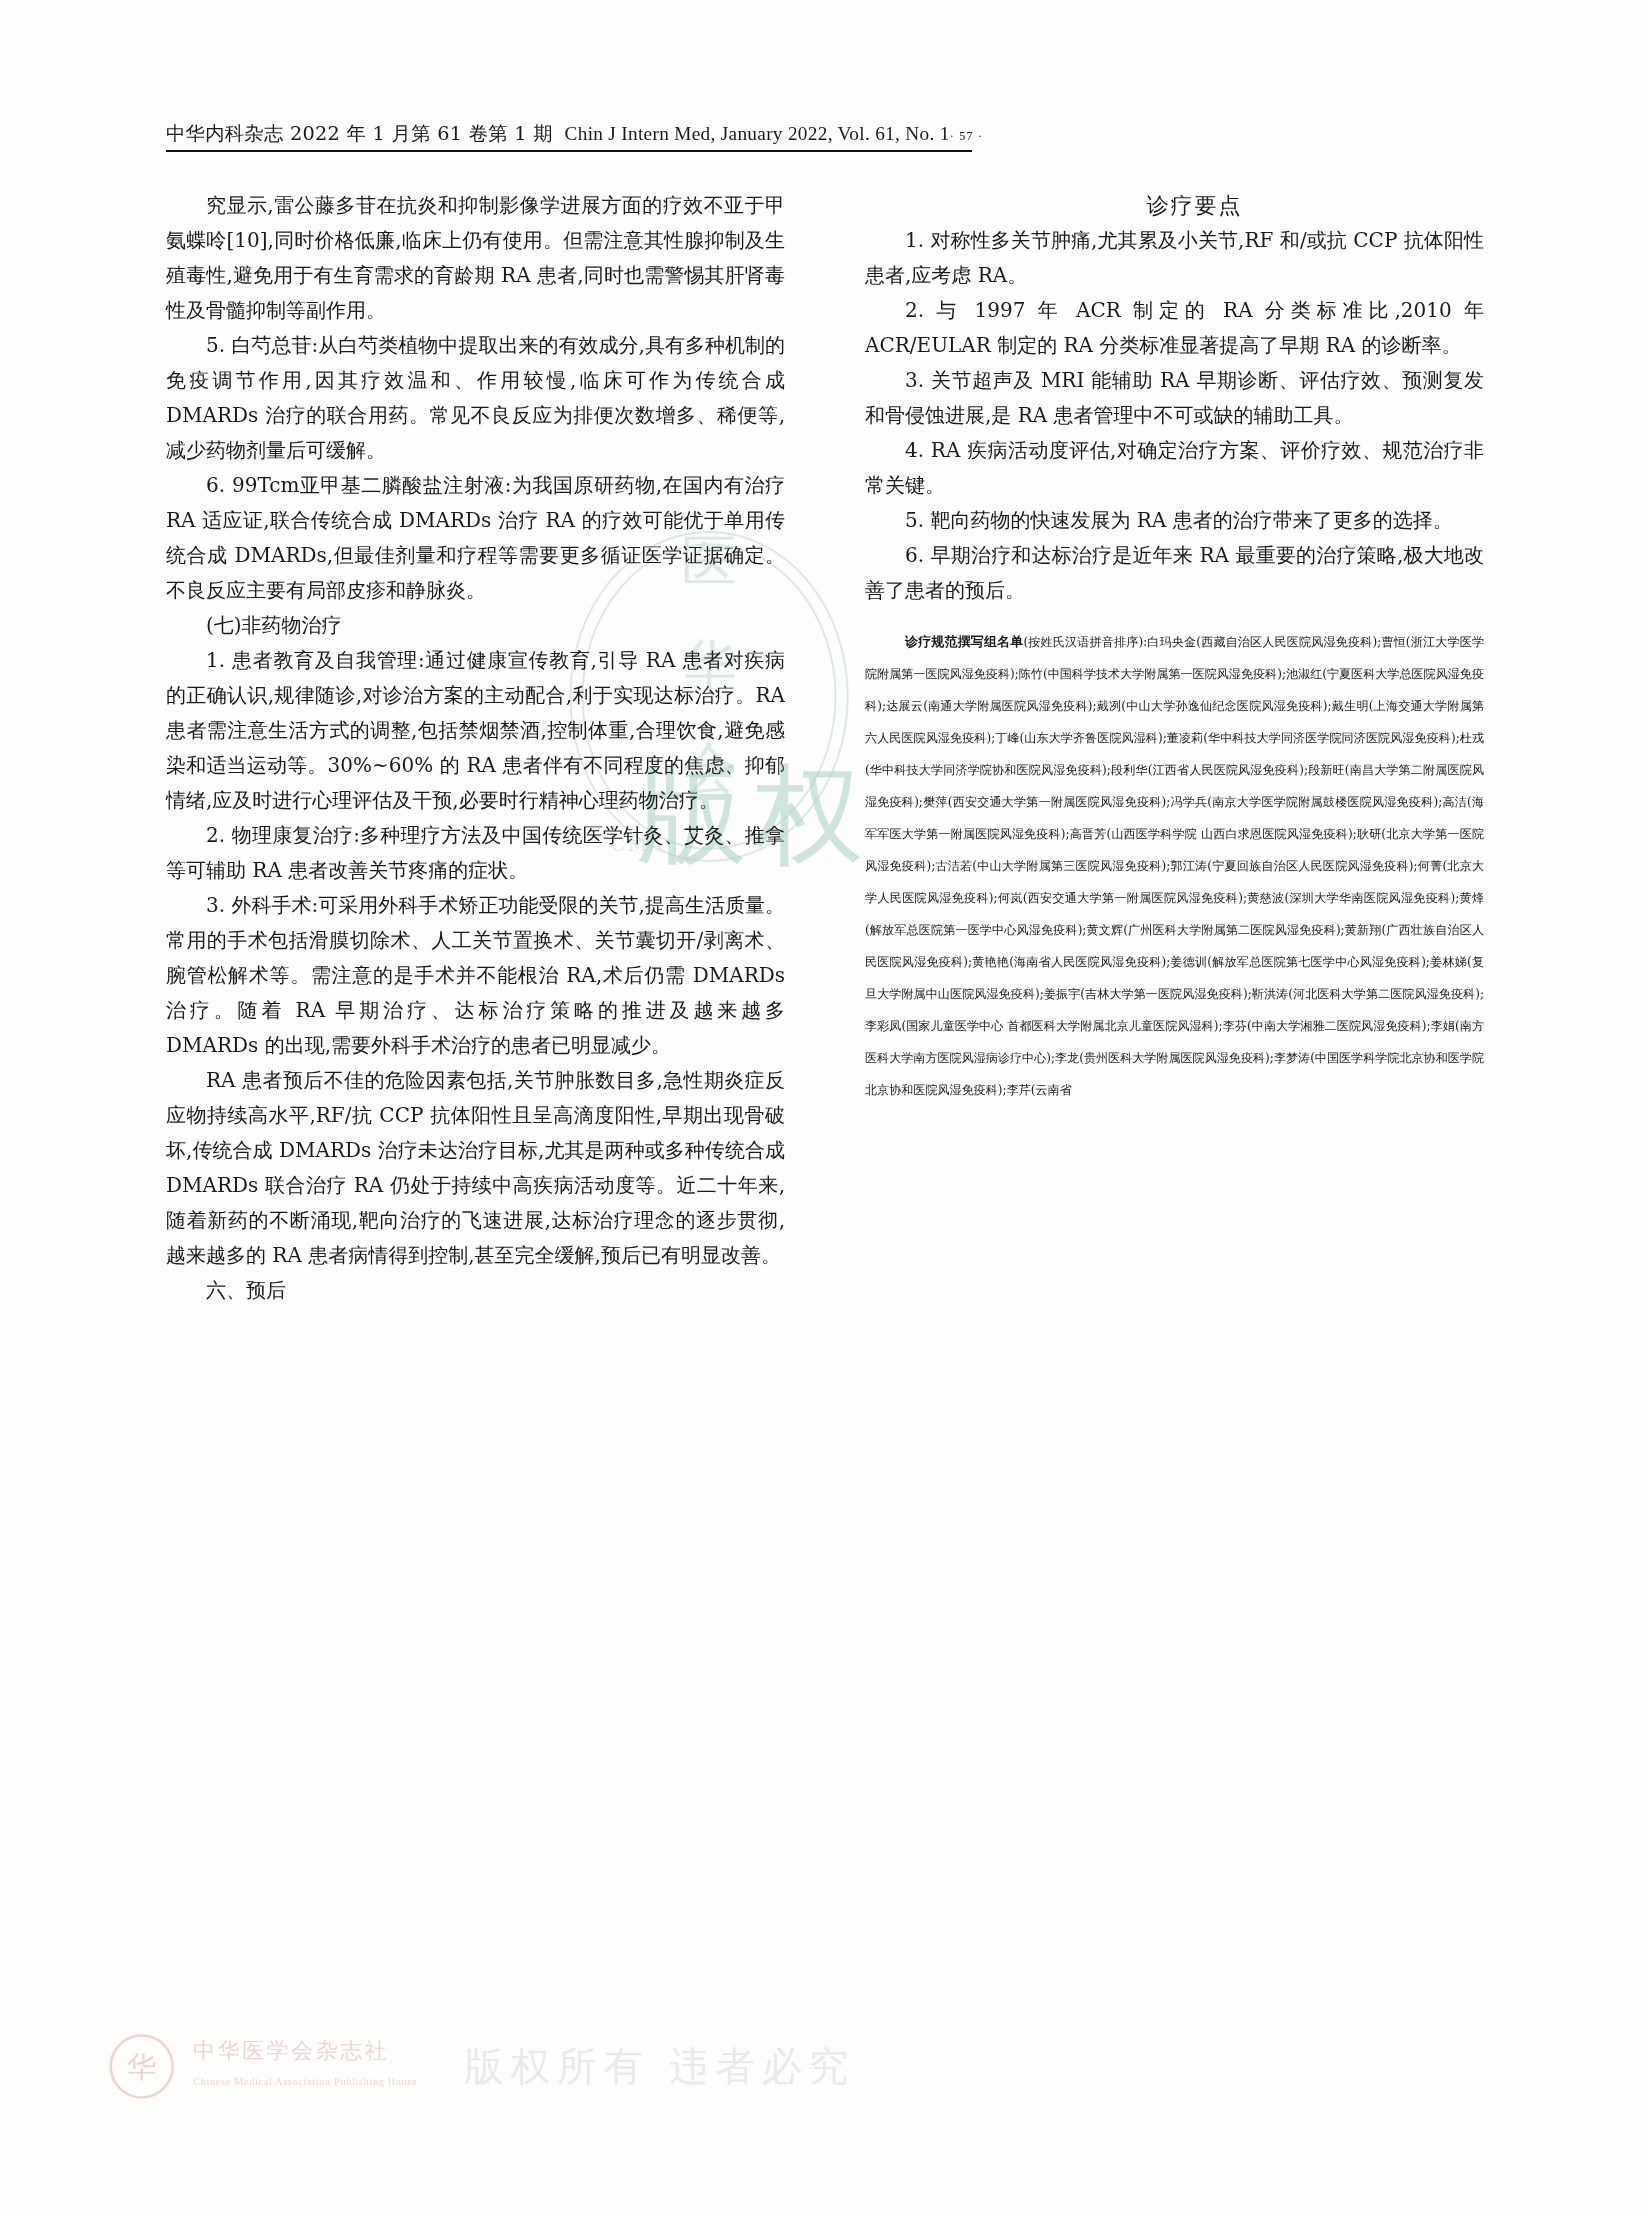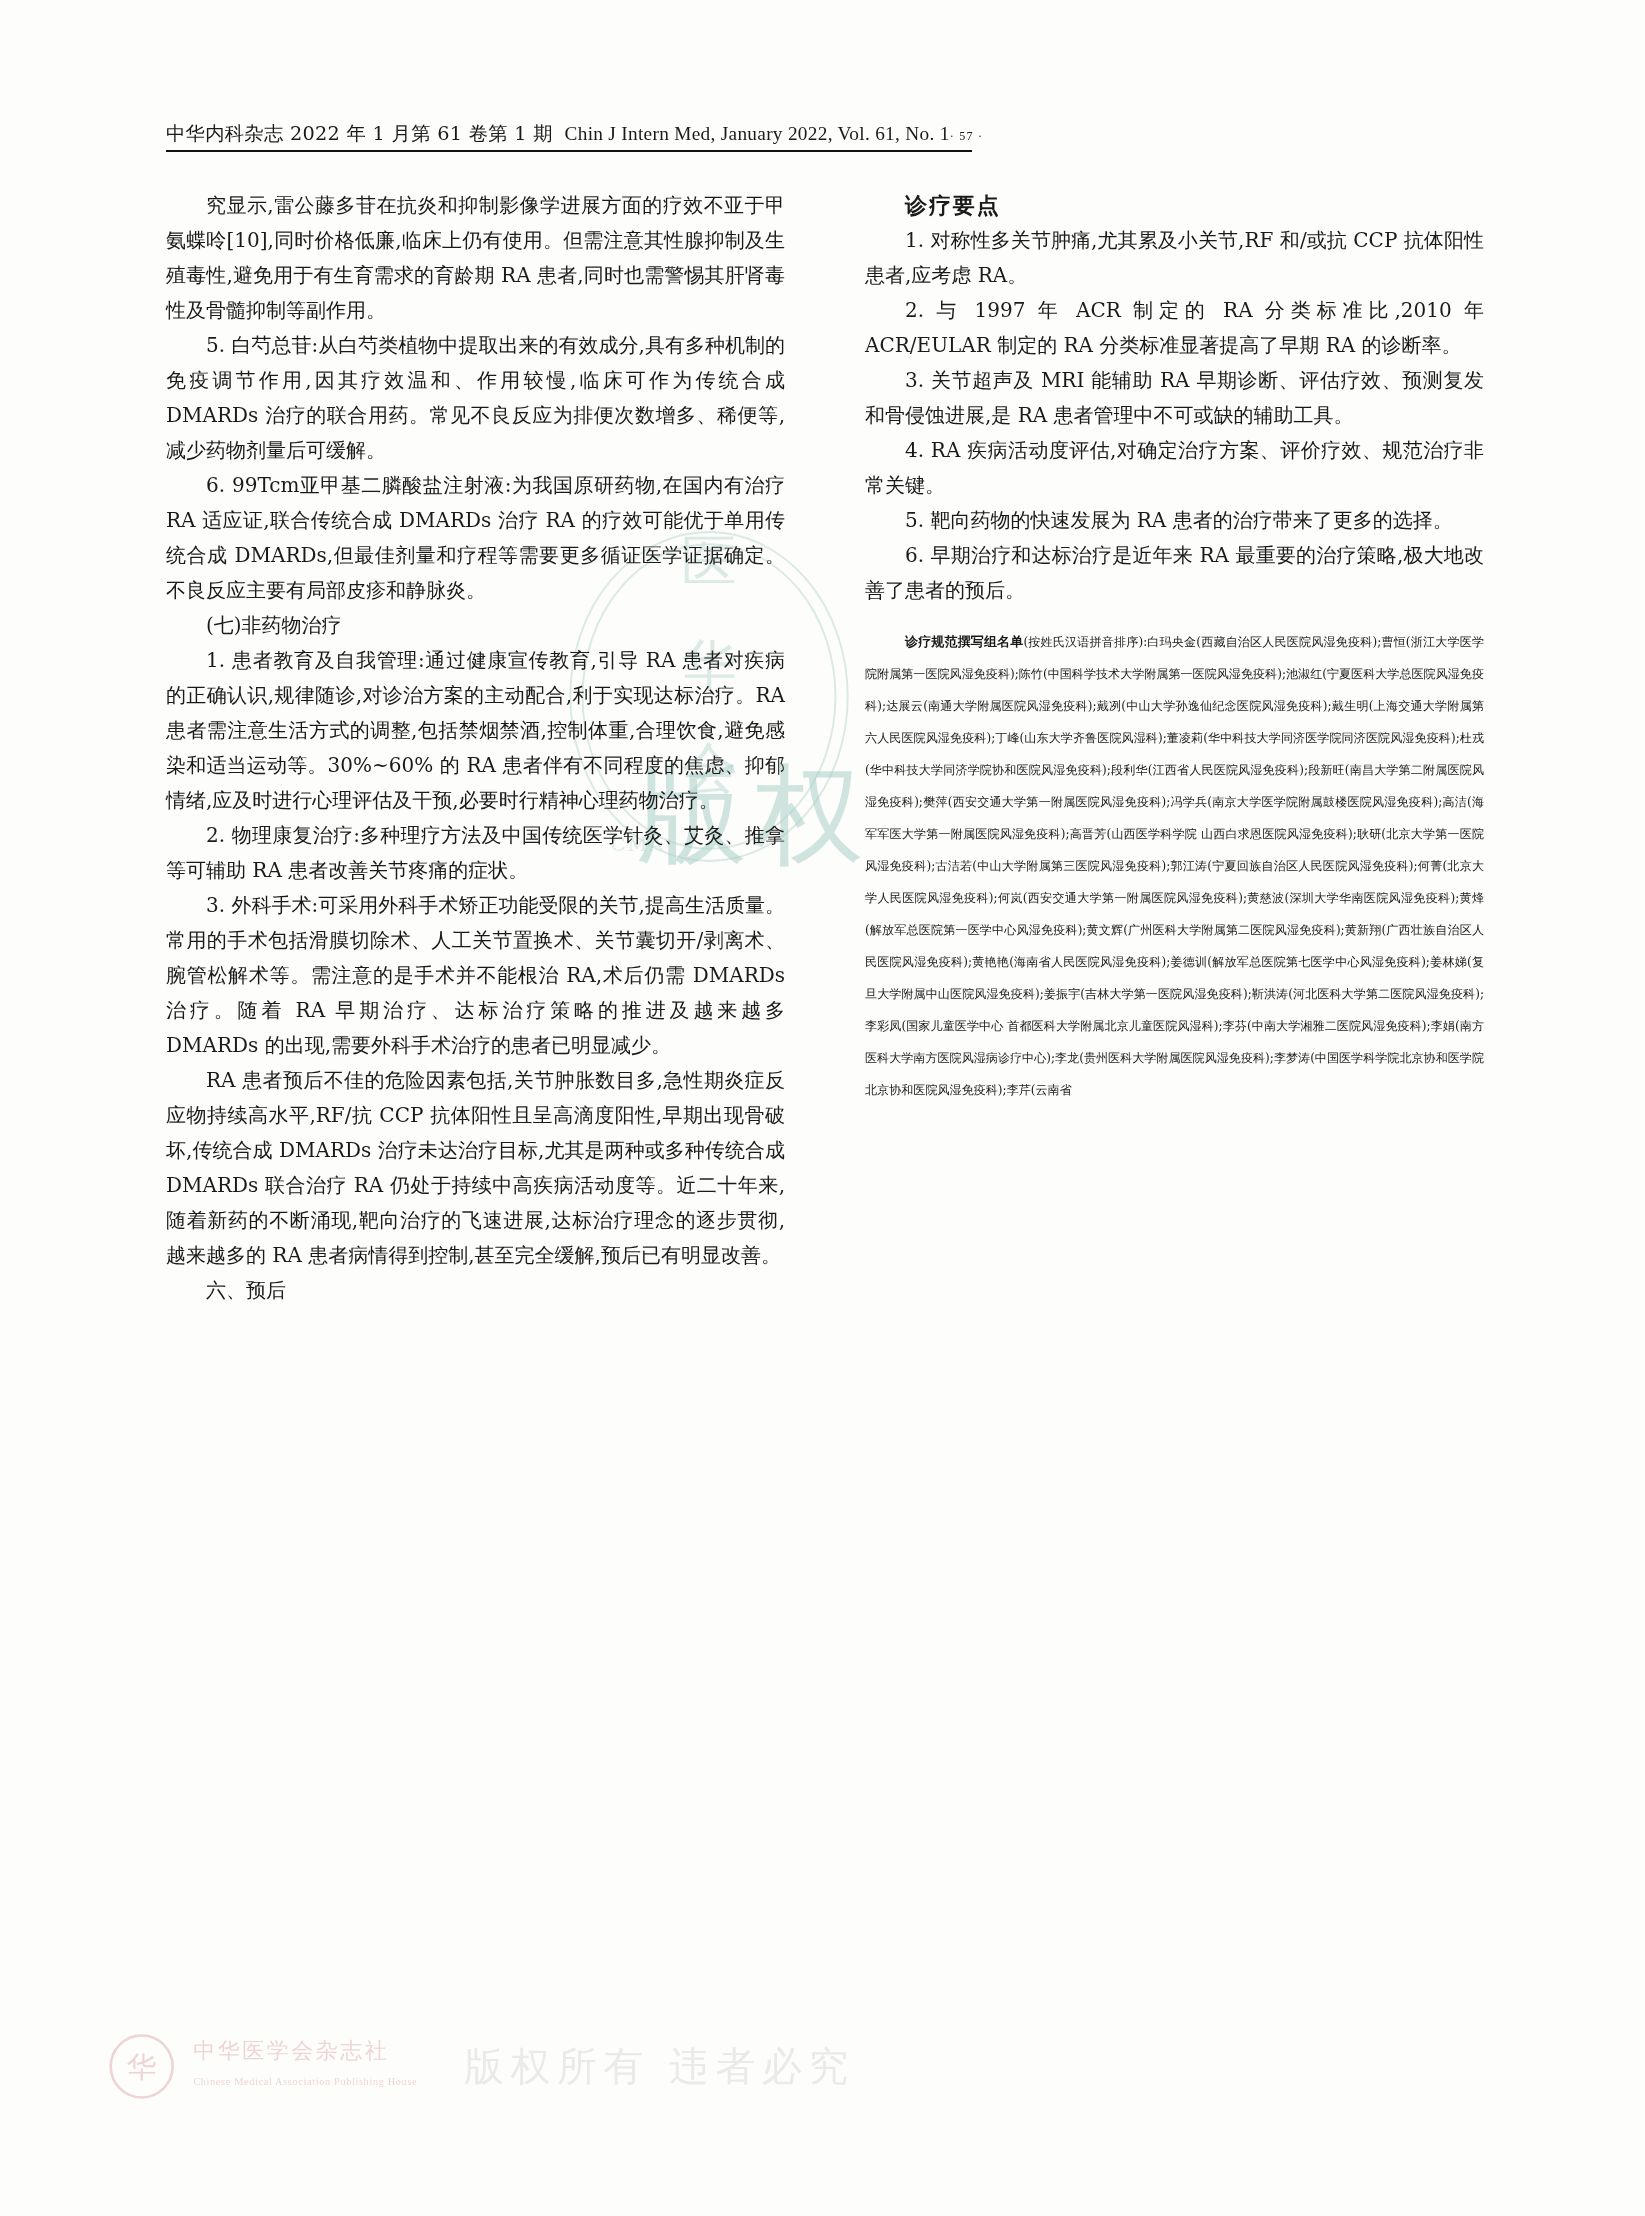--- a/index.html
+++ b/index.html
@@ -71,23 +71,23 @@
   }
   .col-left  { left: 166px; }
   .col-right { left: 865px; }
 
   .col p {
     margin: 0;
     text-indent: 40px;
   }
 
   .section-title {
-    text-align: left;
+    text-align: center;
     font-size: 22px;
-    font-weight: bold;
+    font-weight: normal;
     margin: 0 0 14px 0;
     letter-spacing: 1.9px;
     text-indent: 0;
   }
 
   
   .contrib {
     margin-top: 18px;
     font-size: 13px;
     line-height: 32px;

